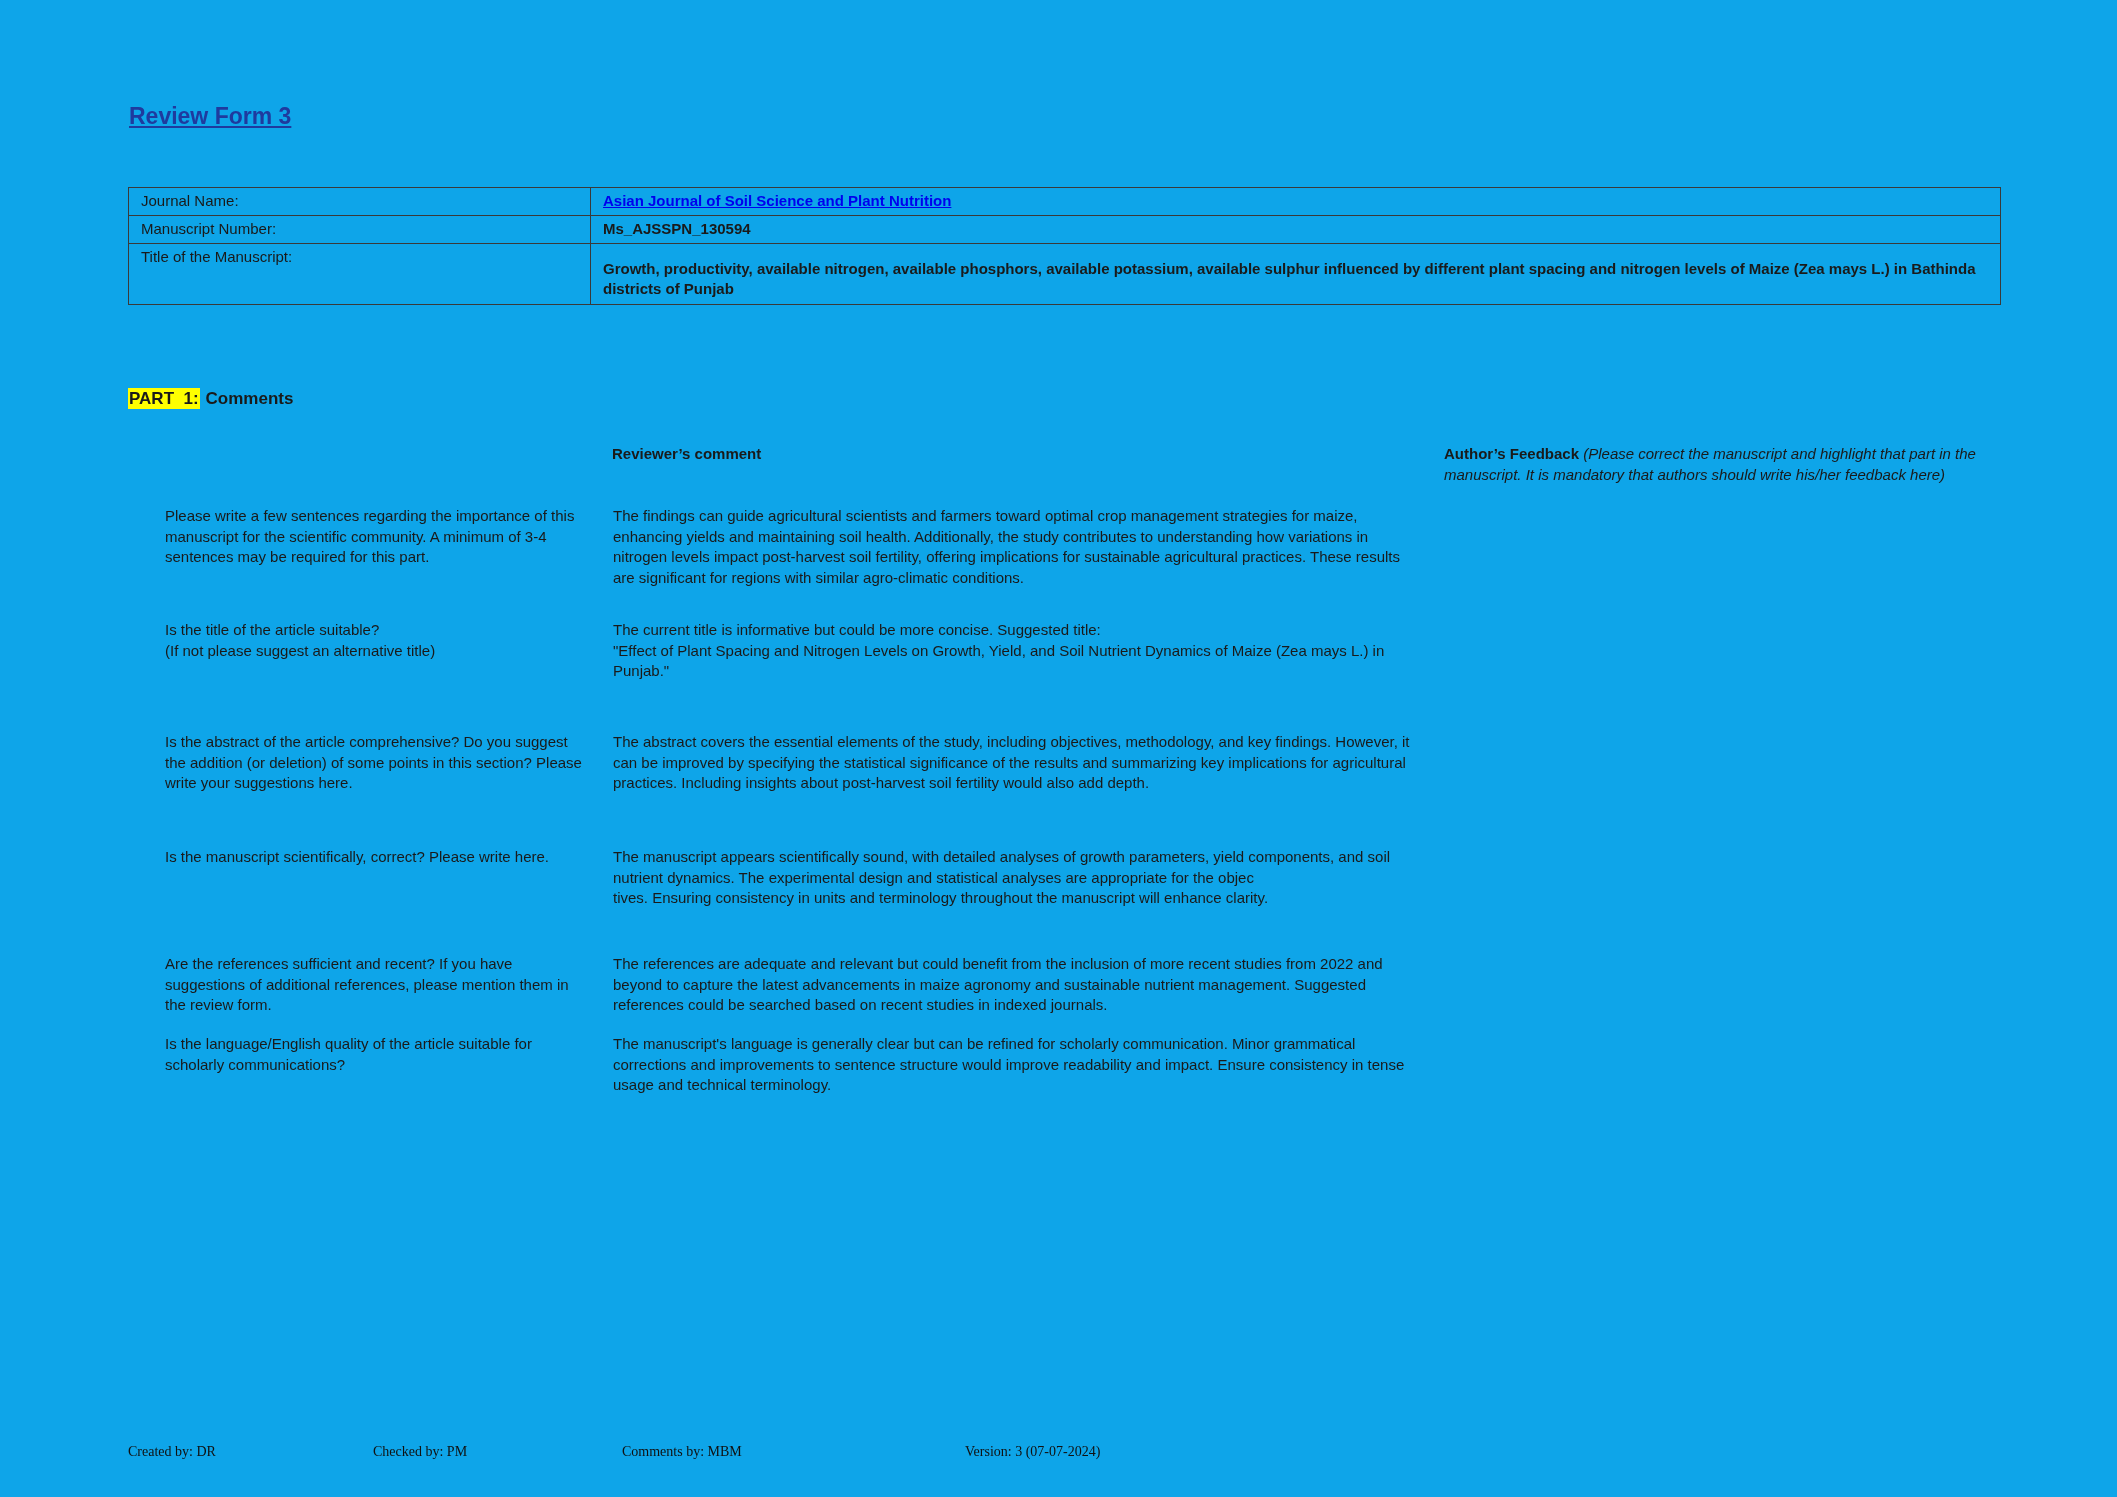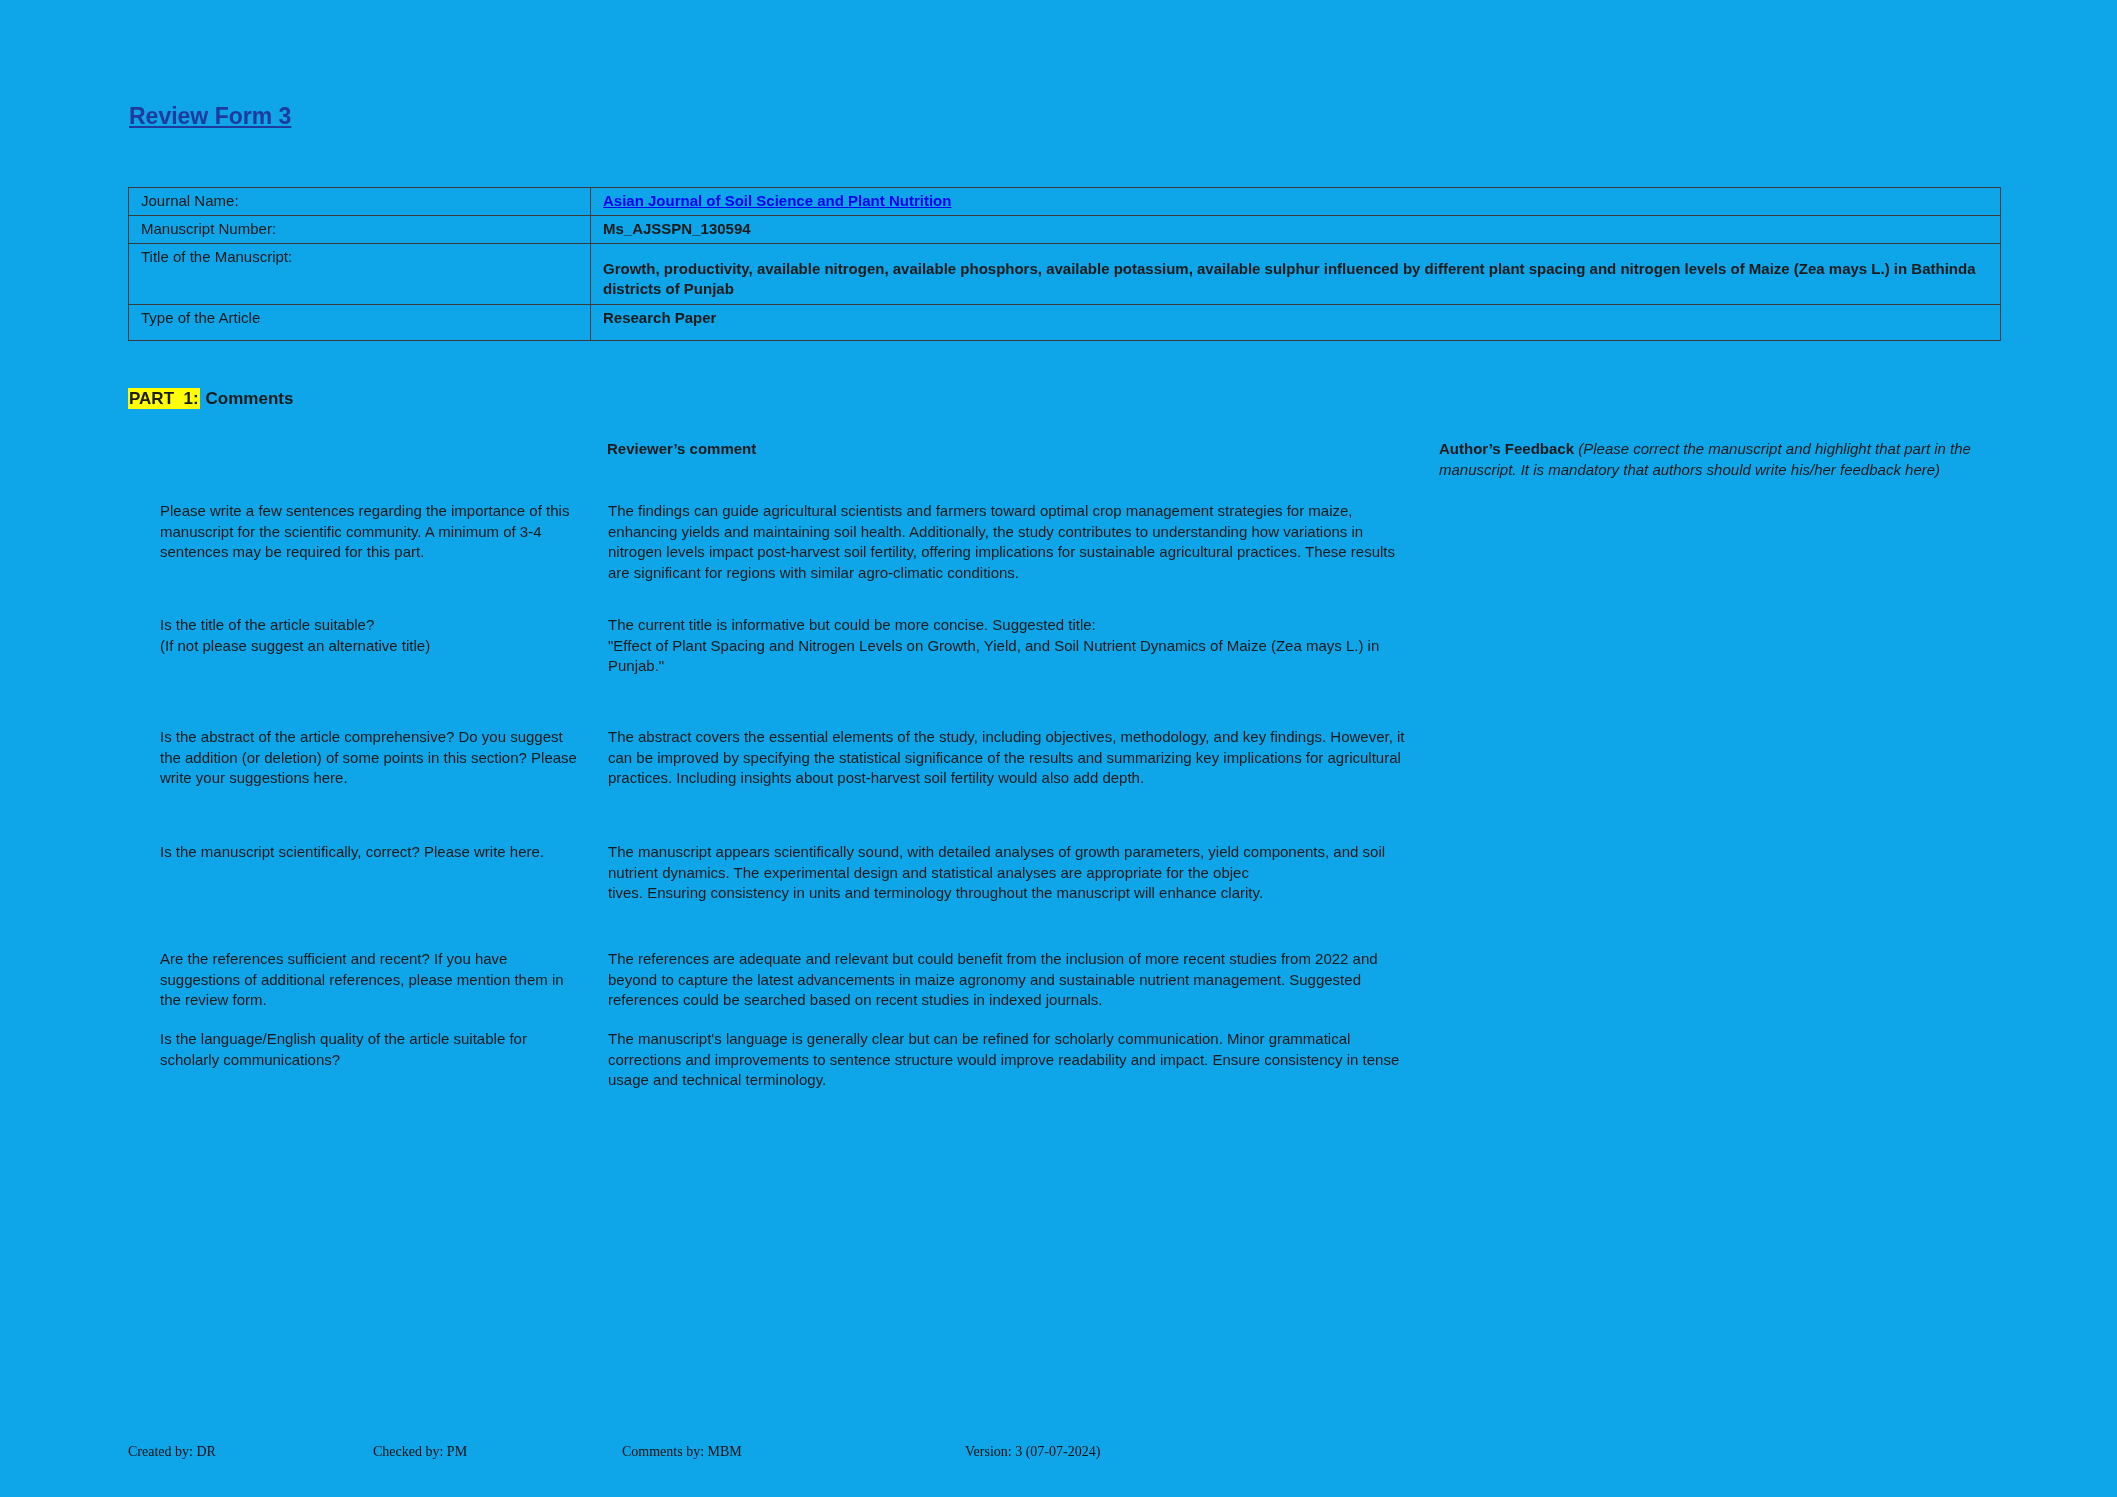--- a/index.html
+++ b/index.html
@@ -42,21 +42,21 @@
   }
   .part1 .badge{
     background:#FFFF00;white-space:pre-wrap;padding:1px 1px;
   }
   .part1 .part1-title{margin-left:6px;}
   
   .review-table{
     position:absolute;left:119px;top:435px;width:1881px;
   }
   .review-table td{
-    border:1px solid #0ea5e9;
+    border:6px solid #0ea5e9;
     font-size:15px;line-height:1.38;
     padding:3px 10px 4px 8px;
   }
   .review-table .q{
     font-weight:normal;padding-left:40px;padding-right:14px;
   }
   .review-table .q.opt{padding-left:8px;font-weight:normal;}
   .opt-bold{font-weight:bold;text-decoration:underline;}
   .review-table .a{padding-left:9px;}
   .review-table .a.bold{font-weight:bold;}
@@ -94,24 +94,20 @@
       <td class="label">Journal Name:</td>
       <td class="value"><a class="journal-link">Asian Journal of Soil Science and Plant Nutrition</a></td>
     </tr>
     <tr class="r-h2">
       <td class="label">Manuscript Number:</td>
       <td class="value">Ms_AJSSPN_130594</td>
     </tr>
     <tr class="r-h3">
       <td class="label">Title of the Manuscript:</td>
       <td class="value pad-top">Growth, productivity, available nitrogen, available phosphors, available potassium, available sulphur influenced by different plant spacing and nitrogen levels of Maize (Zea mays L.) in Bathinda districts of Punjab</td>
-    </tr>
-    <tr class="r-h4">
-      <td class="label">Type of the Article</td>
-      <td class="value">Research Paper</td>
     </tr>
   </tbody>
     </table>
 
   <div class="part1">
     <span class="badge">PART  1:</span><span class="part1-title">Comments</span>
   </div>
 
   <table class="review-table">
     <colgroup>

